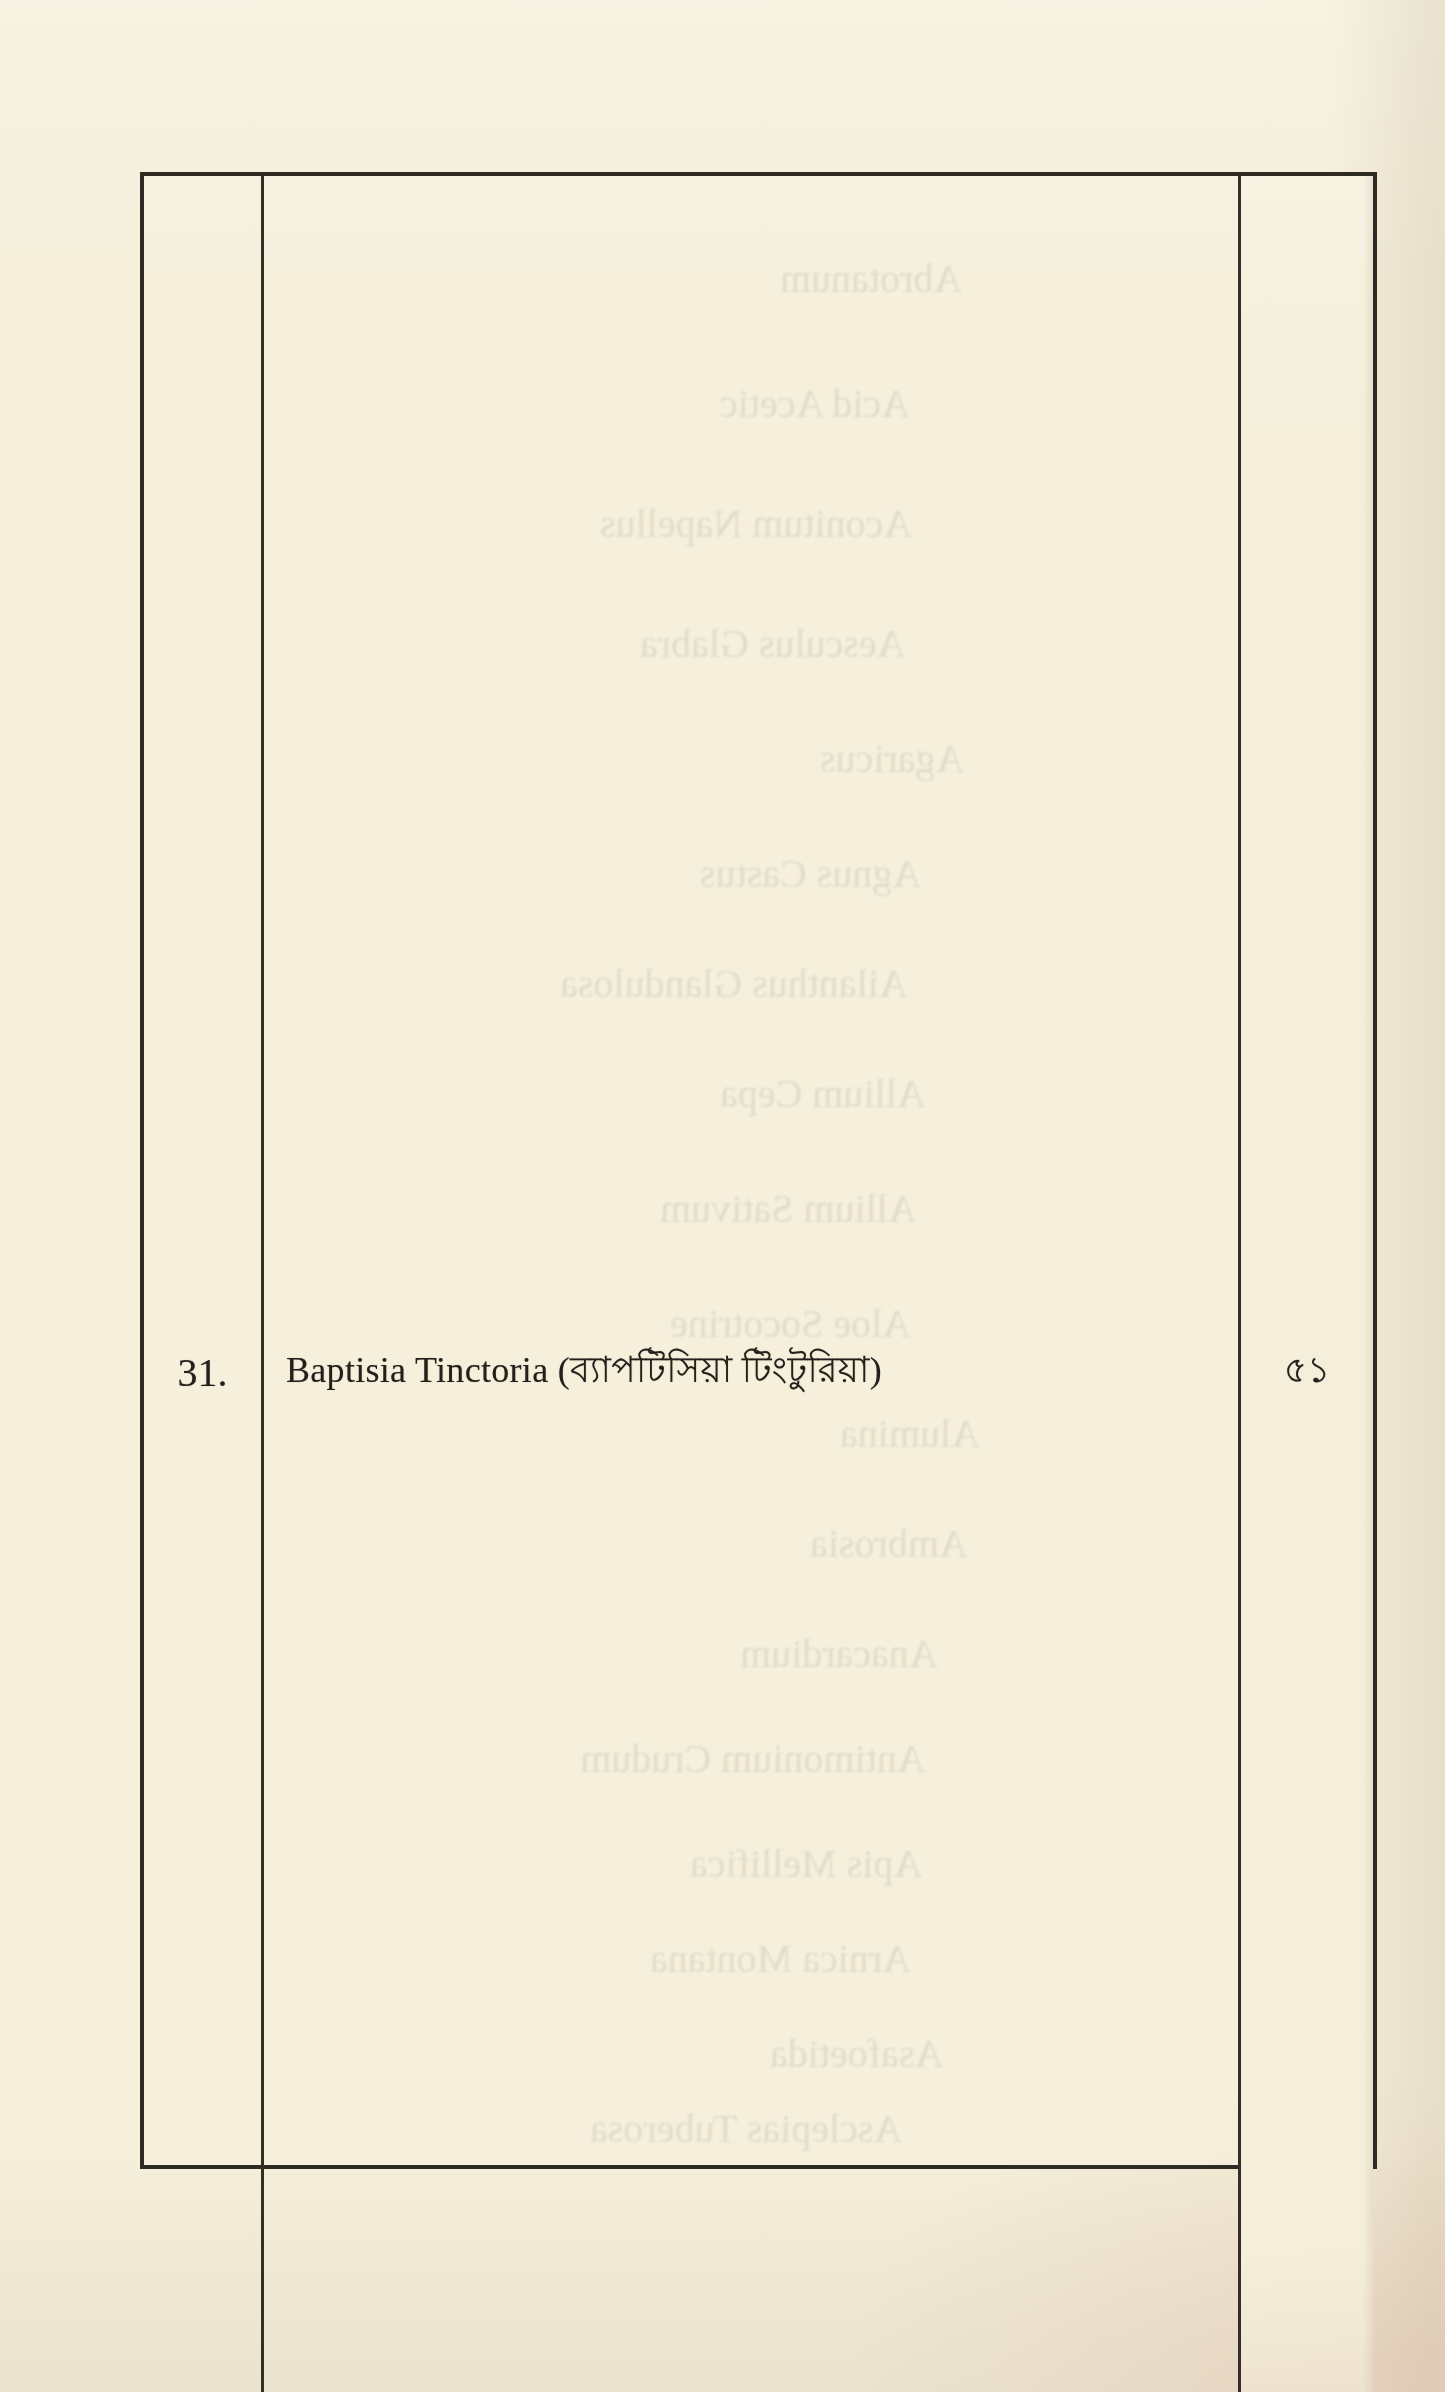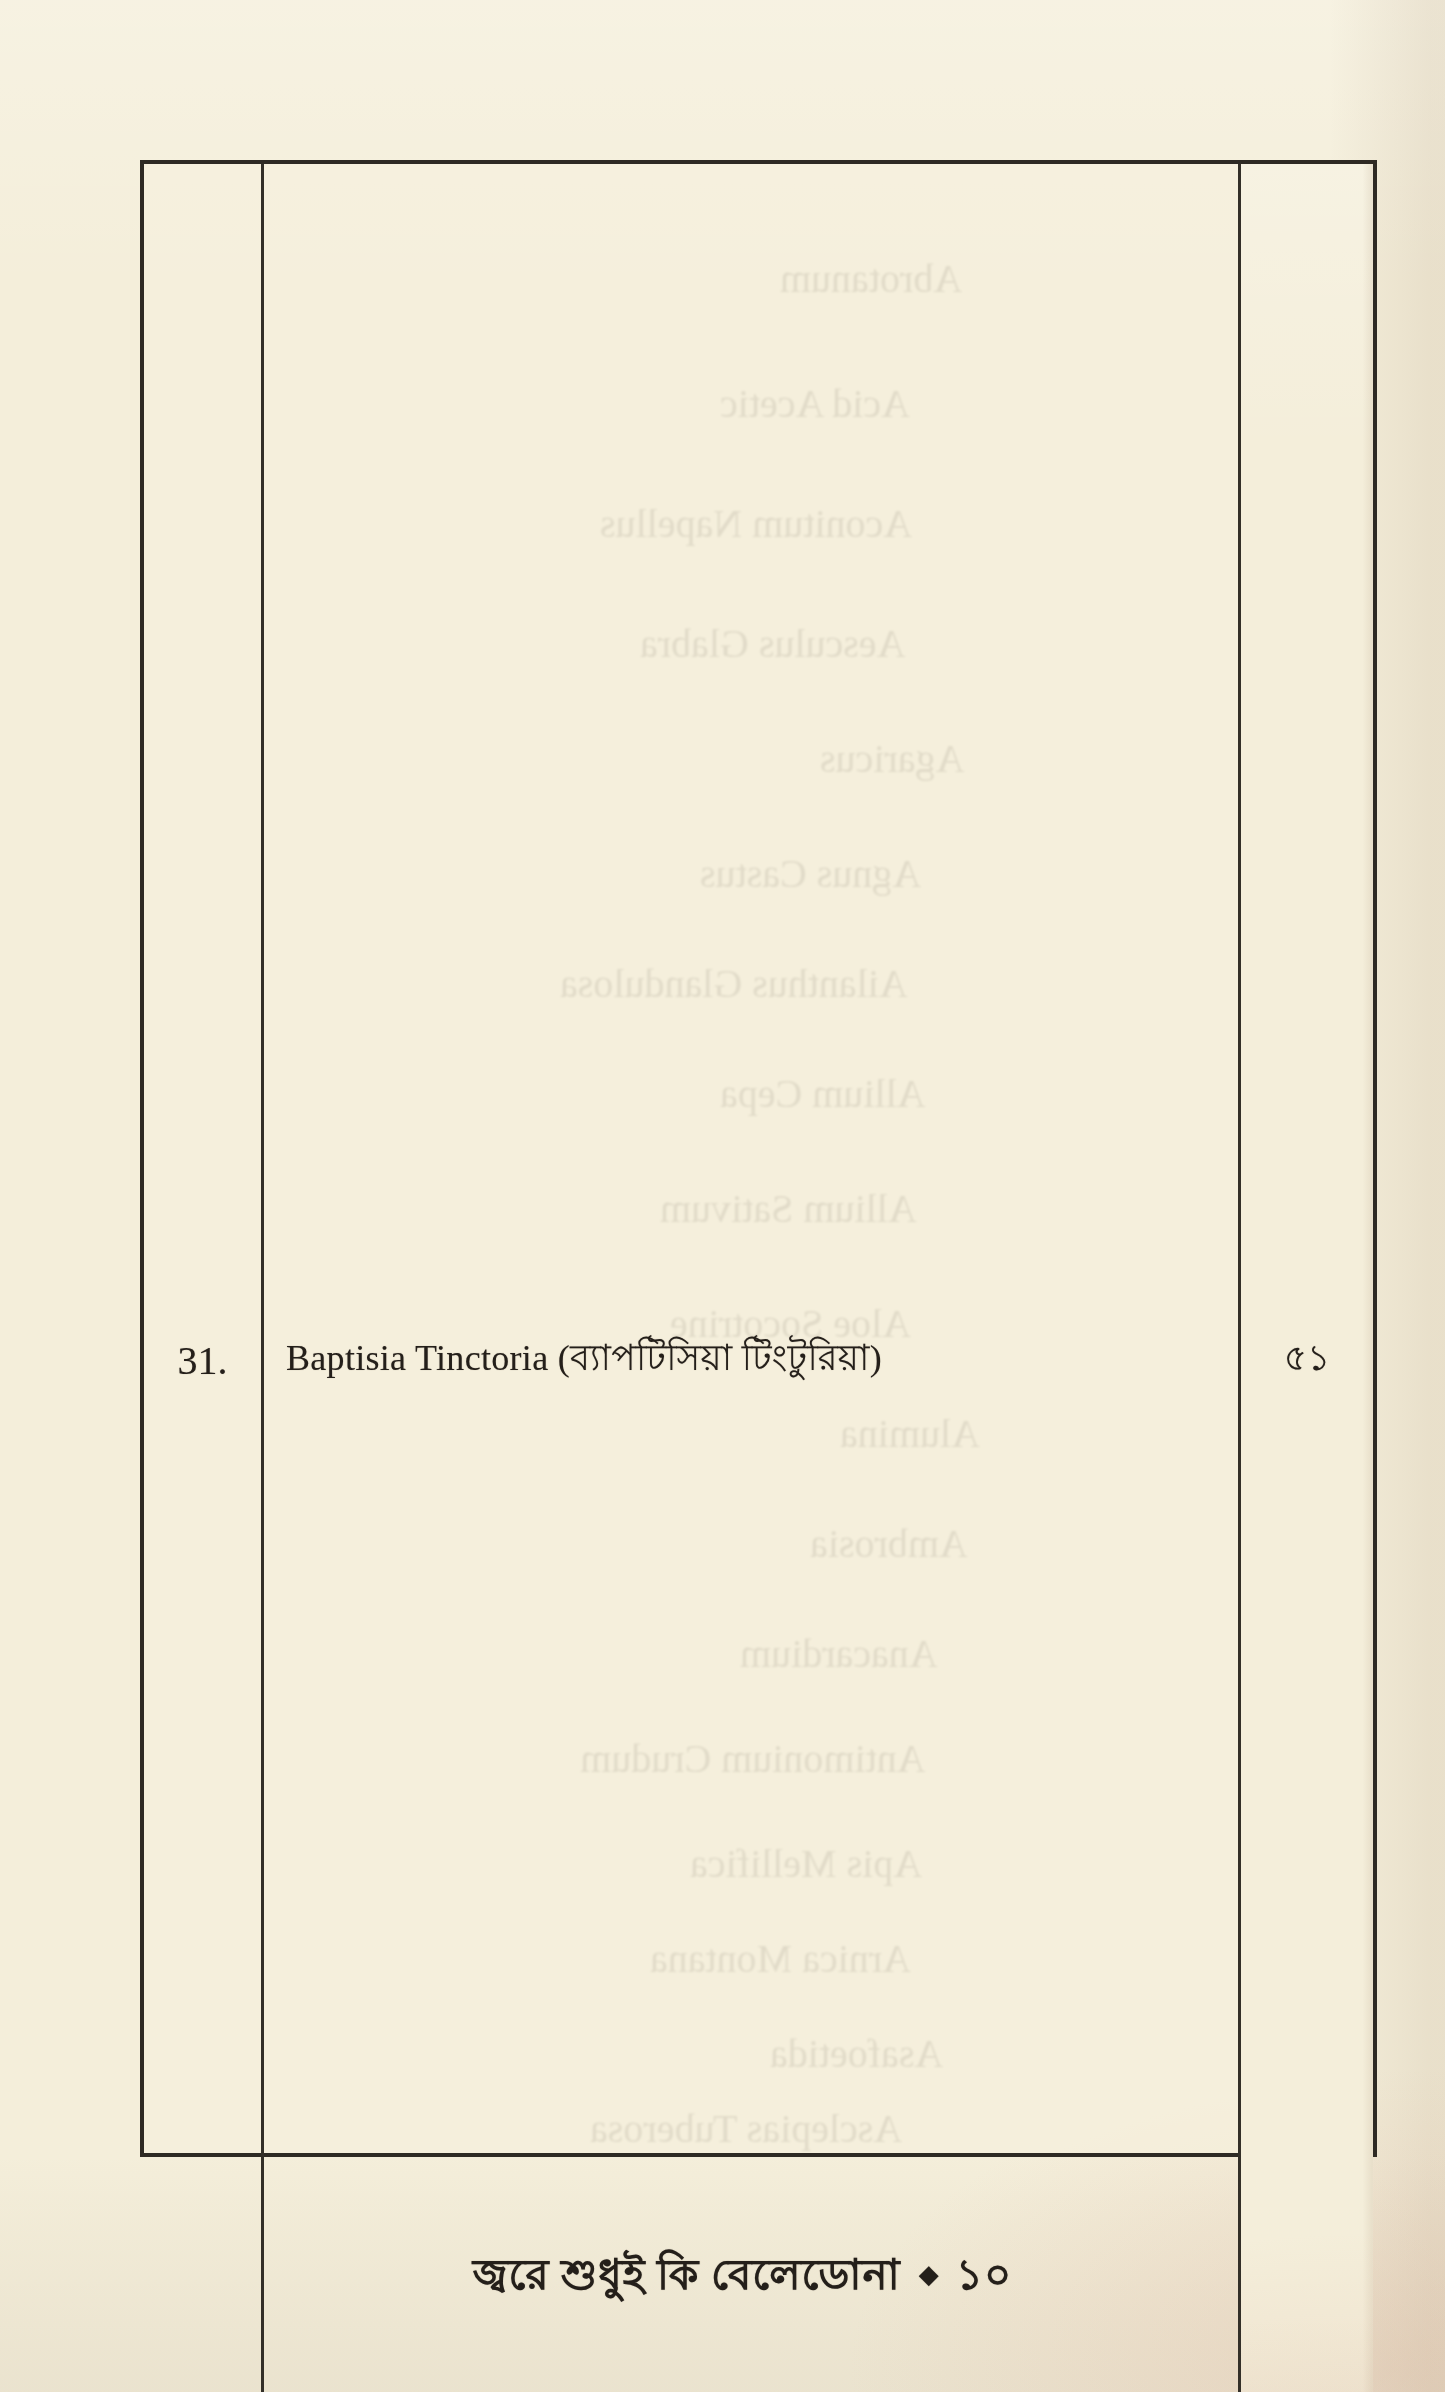--- a/index.html
+++ b/index.html
@@ -21,21 +21,21 @@
   .ghost-line{
     position:absolute;
     transform:scaleX(-1);
     font-size:40px;
     color:rgba(100,90,74,0.30);
     filter:blur(1.3px);
     white-space:nowrap;
   }
   
   .toc-table{
-    position:absolute;left:140px;top:160px;
+    position:absolute;left:140px;top:172px;
     width:1237px;height:1997px;
     border:4px solid #2e2a24;
     box-sizing:border-box;
     display:flex;flex-direction:column;
     background:rgba(246,240,222,0.55);
   }
   .row{
     flex:1 1 0;
     display:flex;
     border-bottom:3px solid #332f28;
@@ -110,17 +110,14 @@
     </div>
 
   <div class="toc-table" id="toc">
       <div class="row">
     <div class="cell num">31.</div>
     <div class="cell name">Baptisia Tinctoria (ব্যাপটিসিয়া টিংটুরিয়া)</div>
     <div class="cell page">৫১</div>
   </div>
     </div>
 
-  <div class="footer">
-    <span>জ্বরে শুধুই কি বেলেডোনা</span><span class="diamond">◆</span><span>১০</span>
-  </div>
 
 </div>
 
 </body></html>

